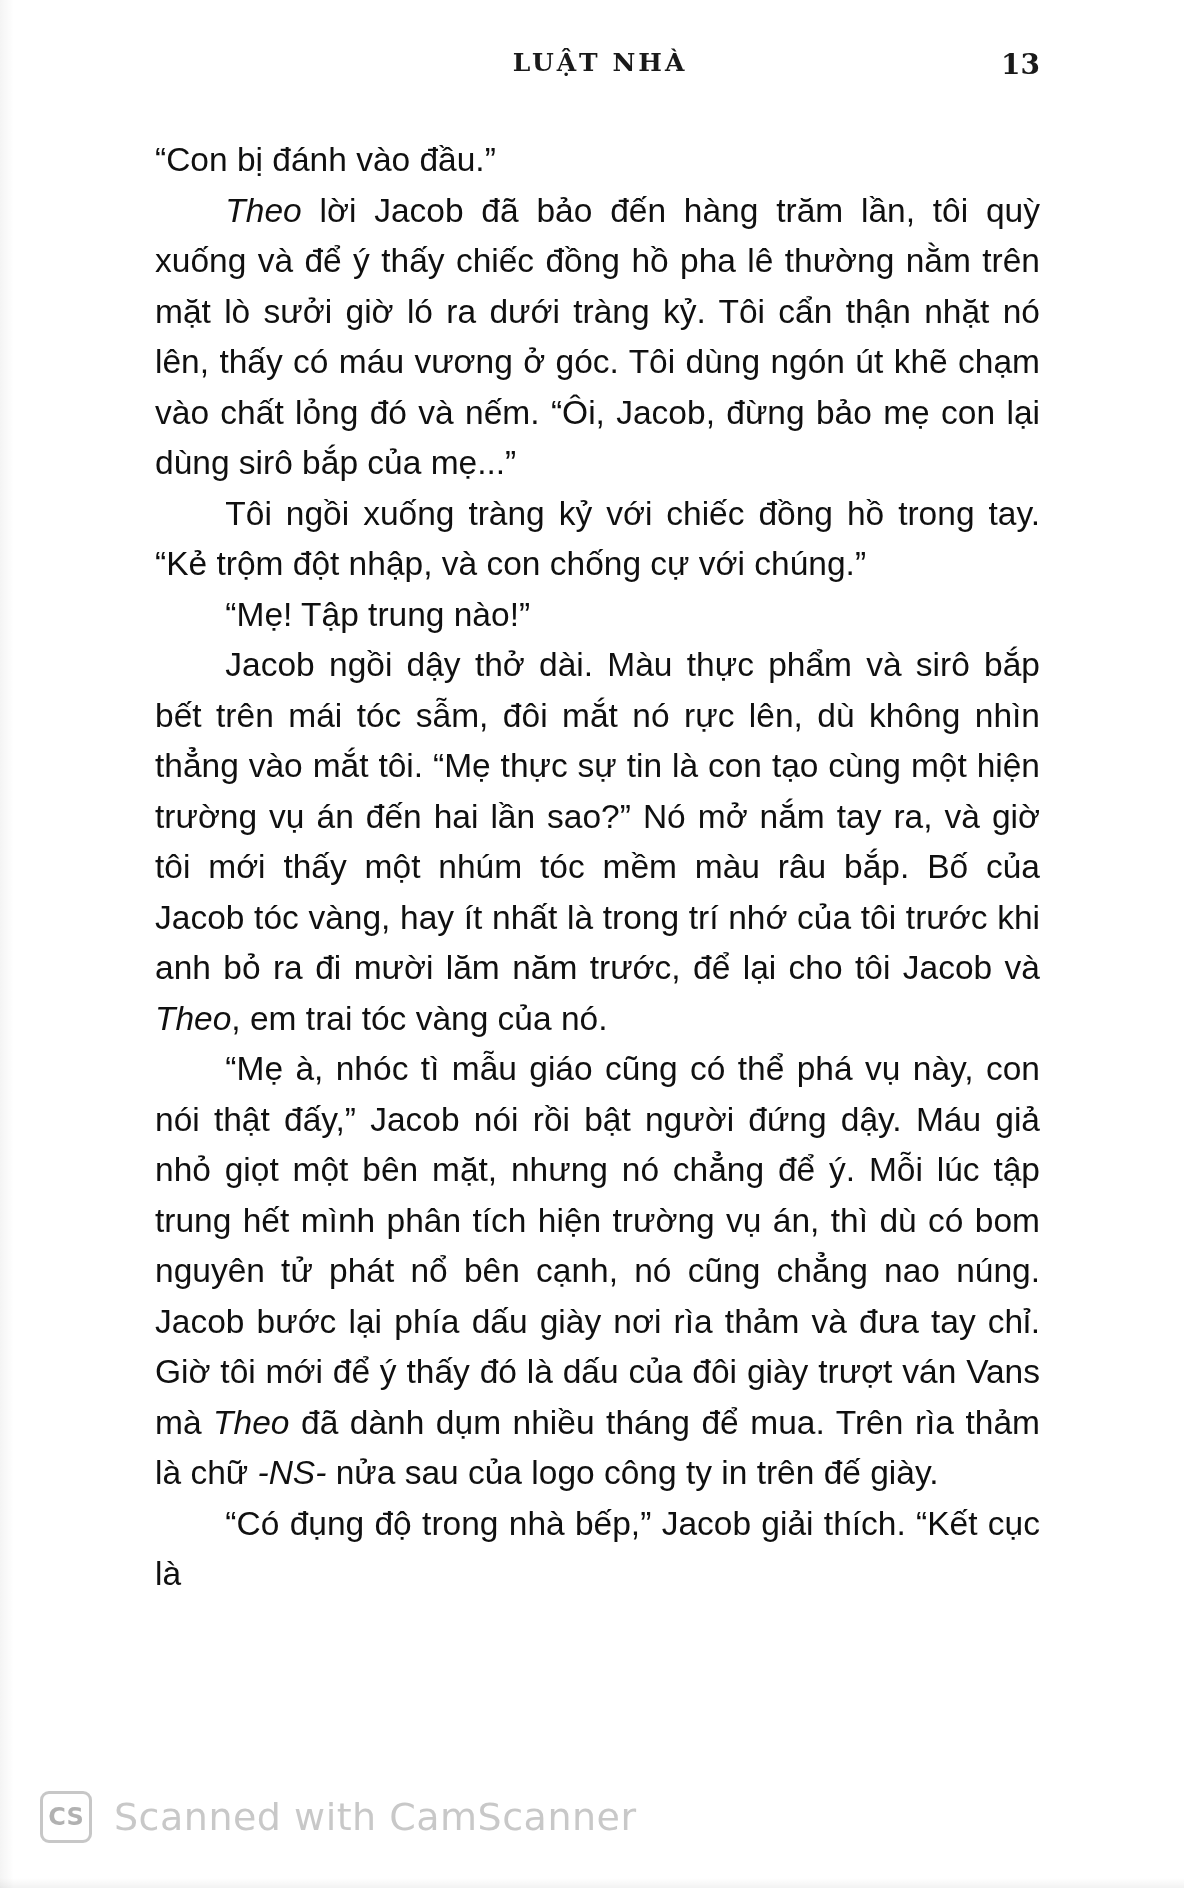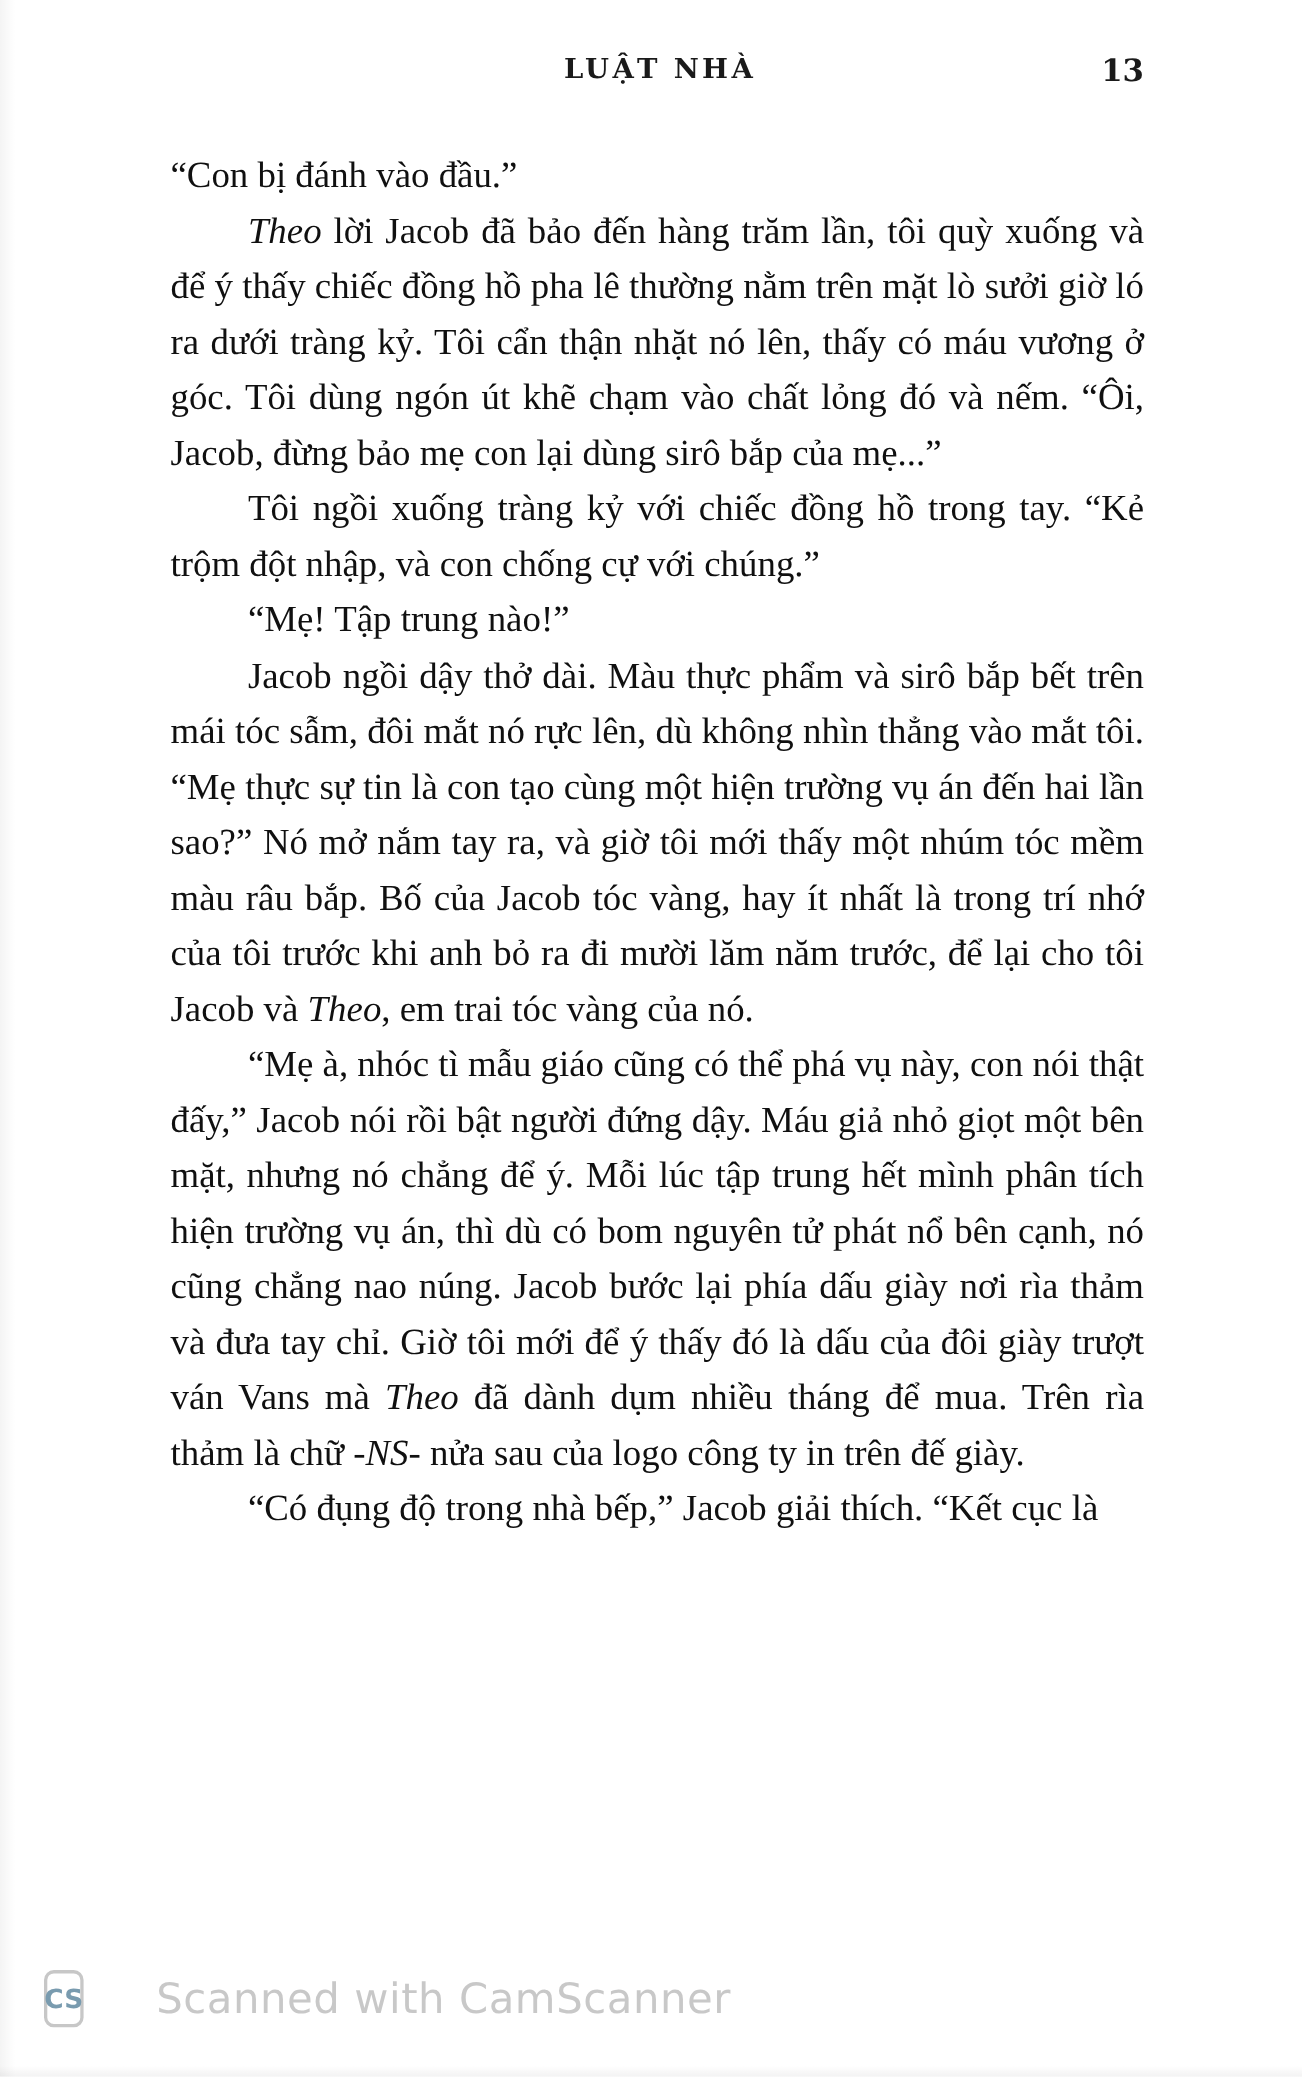--- a/index.html
+++ b/index.html
@@ -54,21 +54,21 @@
     font-weight: 700;
     color: #1a1a1a;
   }
 
   
   .body-text {
     position: absolute;
     left: 155px;
     top: 135px;
     width: 885px;
-    font-family: Liberation Serif, serif;
+    font-family: Liberation Sans, sans-serif;
     font-size: 33.5px;
     line-height: 50.5px;
     color: #101010;
     text-align: justify;
     text-justify: inter-word;
   }
   .body-text p {
     margin: 0;
     text-indent: 2.1em;
     hyphens: none;
@@ -85,40 +85,39 @@
     position: absolute;
     left: 40px;
     bottom: 38px;
     height: 66px;
     display: flex;
     align-items: center;
     gap: 22px;
     opacity: 0.55;
   }
   .cs-logo {
-    width: 36px;
+    width: 52px;
     height: 52px;
     border: 3px solid #9a9a9a;
     border-radius: 9px;
-    color: #0c4a6e;
+    color: #737373;
     font-family: "DejaVu Sans", sans-serif;
     font-size: 24px;
     font-weight: 700;
     display: flex;
     align-items: center;
     justify-content: center;
     letter-spacing: 0px;
     box-sizing: border-box;
   }
   .cs-text {
     font-family: "DejaVu Sans", sans-serif;
     font-size: 38px;
     color: #9c9c9c;
     letter-spacing: 0.5px;
-    margin-left: 44px;
   }
 
   
   .scan-edge-left {
     position: absolute;
     left: 0; top: 0;
     width: 14px; height: 1888px;
     background: linear-gradient(to right, rgba(0,0,0,0.045), rgba(0,0,0,0));
   }
   .scan-edge-bottom {

